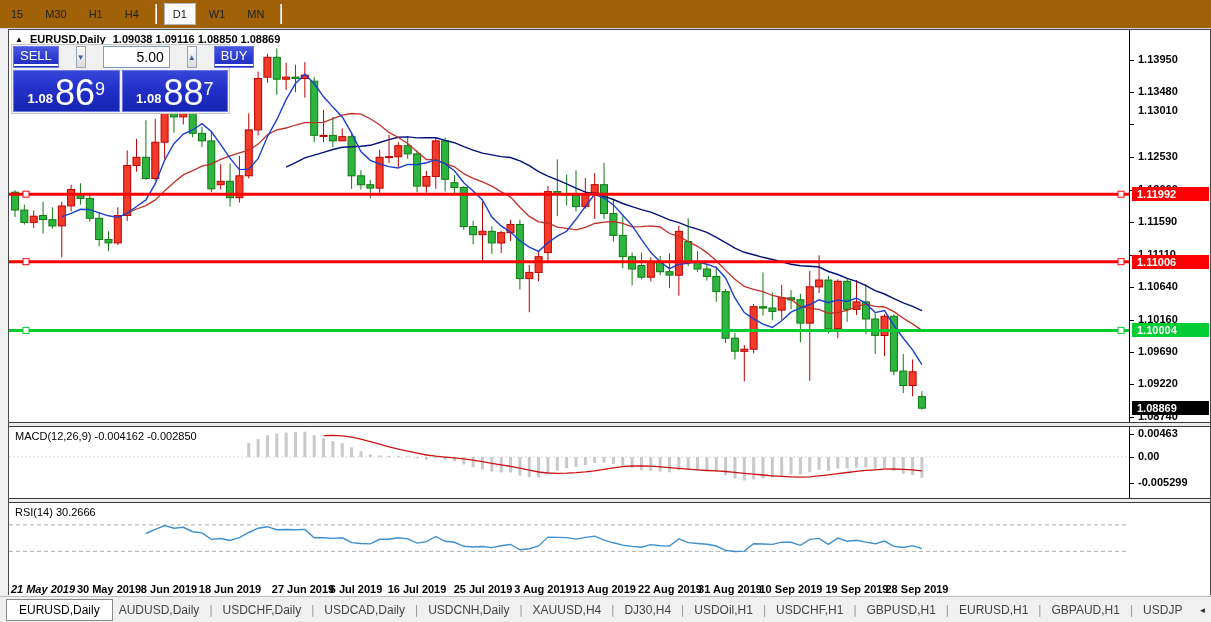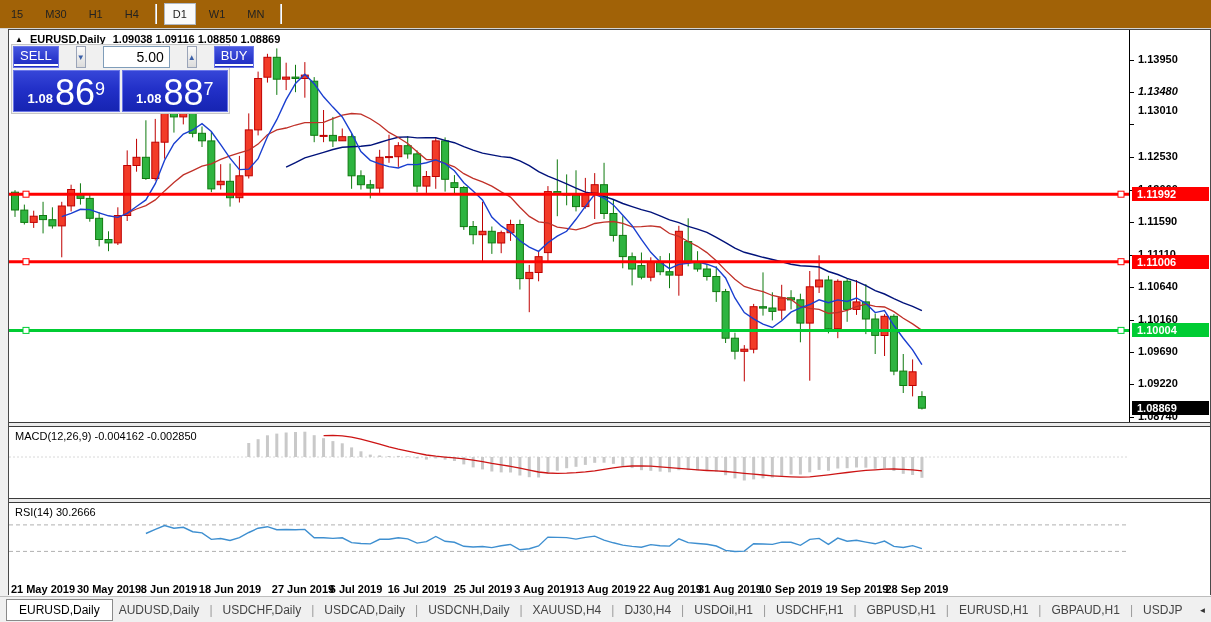--- a/index.html
+++ b/index.html
@@ -332,21 +332,21 @@
             <span class="q-big">88</span>
             <span class="q-sup">7</span>
           </div>
         </div>
       </div>
 
       <div id="main-axis" class="axis">
           <div class="tick-mark" style="top: 30px;"></div>
           <div class="tick-label" style="top: 23px;">1.13950</div>
           <div class="tick-mark" style="top: 62px;"></div>
-          <div class="tick-label" style="top: 55px; font-style: italic;">1.13480</div>
+          <div class="tick-label" style="top: 55px;">1.13480</div>
           <div class="tick-mark" style="top: 94px;"></div>
           <div class="tick-label" style="top: 74px;">1.13010</div>
           <div class="tick-mark" style="top: 127px;"></div>
           <div class="tick-label" style="top: 120px;">1.12530</div>
           <div class="tick-mark" style="top: 160px;"></div>
           <div class="tick-label" style="top: 153px;">1.12060</div>
           <div class="tick-mark" style="top: 192px;"></div>
           <div class="tick-label" style="top: 185px;">1.11590</div>
           <div class="tick-mark" style="top: 225px;"></div>
           <div class="tick-label" style="top: 218px;">1.11110</div>
@@ -441,35 +441,43 @@
           <line x1="856.85" y1="30" x2="856.85" y2="40.7" stroke="#c9c9c9" stroke-width="3"></line>
           <line x1="866.1999999999999" y1="30" x2="866.1999999999999" y2="41.8" stroke="#c9c9c9" stroke-width="3"></line>
           <line x1="875.55" y1="30" x2="875.55" y2="41.3" stroke="#c9c9c9" stroke-width="3"></line>
           <line x1="884.9" y1="30" x2="884.9" y2="44.0" stroke="#c9c9c9" stroke-width="3"></line>
           <line x1="894.25" y1="30" x2="894.25" y2="46.8" stroke="#c9c9c9" stroke-width="3"></line>
           <line x1="903.5999999999999" y1="30" x2="903.5999999999999" y2="48.0" stroke="#c9c9c9" stroke-width="3"></line>
           <line x1="912.9499999999999" y1="30" x2="912.9499999999999" y2="50.8" stroke="#c9c9c9" stroke-width="3"></line>
           <path d="M314.6 8.6 L323.9 8.4 L333.3 8.9 L342.6 10.2 L351.9 12.2 L361.3 14.6 L370.6 17.2 L380.0 19.9 L389.3 22.2 L398.7 24.2 L408.1 26.2 L417.4 28.0 L426.8 29.2 L436.1 30.1 L445.4 30.8 L454.8 31.8 L464.1 33.1 L473.5 34.6 L482.8 36.3 L492.2 37.8 L501.5 39.3 L510.9 41.2 L520.3 43.1 L529.6 45.0 L538.9 46.0 L548.3 46.4 L557.6 46.2 L567.0 45.7 L576.4 44.9 L585.7 43.8 L595.0 42.4 L604.4 40.9 L613.8 39.6 L623.1 39.0 L632.4 38.9 L641.8 39.2 L651.1 39.8 L660.5 40.6 L669.9 41.4 L679.2 42.2 L688.5 42.9 L697.9 43.5 L707.3 43.9 L716.6 44.5 L725.9 45.3 L735.3 46.3 L744.6 47.1 L754.0 48.0 L763.4 48.8 L772.7 49.4 L782.0 49.9 L791.4 50.2 L800.8 49.8 L810.1 48.9 L819.4 47.8 L828.8 46.6 L838.1 45.5 L847.5 44.3 L856.9 43.4 L866.2 42.8 L875.5 42.1 L884.9 42.0 L894.3 42.4 L903.6 42.9 L912.9 43.9 " fill="none" stroke="#cc1414" stroke-width="1.3"></path>
         </svg>
       <div class="ind-label">MACD(12,26,9) -0.004162 -0.002850</div>
+      <div id="macd-axis" class="axis">
+          <div class="tick-mark" style="top: 7px;"></div>
+          <div class="tick-label" style="top: 0px;">0.00463</div>
+          <div class="tick-mark" style="top: 30px;"></div>
+          <div class="tick-label" style="top: 23px;">0.00</div>
+          <div class="tick-mark" style="top: 56px;"></div>
+          <div class="tick-label" style="top: 49px;">-0.005299</div>
+        </div>
     </div>
 
     <div class="splitter"></div>
 
     <div id="rsi-panel" class="panel">
       <svg id="rsi-svg" class="plot-svg" width="1120" height="77" viewBox="0 0 1120 77">
           <line x1="0" y1="21.9" x2="1120" y2="21.9" stroke="#b0b0b0" stroke-dasharray="4 3"></line>
           <line x1="0" y1="48.4" x2="1120" y2="48.4" stroke="#b0b0b0" stroke-dasharray="4 3"></line>
           <path d="M136.9 30.5 L146.3 26.3 L155.6 22.6 L164.9 25.2 L174.3 24.3 L183.7 28.7 L193.0 29.9 L202.3 36.4 L211.7 35.5 L221.0 37.5 L230.4 34.6 L239.8 29.5 L249.1 25.2 L258.4 23.7 L267.8 26.7 L277.1 26.5 L286.5 26.7 L295.8 26.4 L305.2 34.7 L314.6 34.7 L323.9 35.4 L333.3 34.8 L342.6 39.6 L351.9 40.5 L361.3 40.9 L370.6 36.3 L380.0 36.2 L389.3 34.7 L398.7 35.9 L408.1 40.1 L417.4 38.6 L426.8 33.5 L436.1 38.3 L445.4 39.3 L454.8 43.3 L464.1 44.0 L473.5 43.5 L482.8 44.6 L492.2 42.8 L501.5 41.4 L510.9 46.8 L520.3 45.7 L529.6 43.0 L538.9 34.1 L548.3 34.4 L557.6 34.6 L567.0 36.1 L576.4 34.4 L585.7 33.1 L595.0 37.1 L604.4 39.8 L613.8 42.1 L623.1 43.4 L632.4 44.2 L641.8 41.6 L651.1 42.7 L660.5 43.1 L669.9 35.8 L679.2 39.6 L688.5 40.5 L697.9 41.3 L707.3 43.0 L716.6 47.4 L725.9 48.5 L735.3 48.1 L744.6 40.8 L754.0 41.0 L763.4 41.4 L772.7 39.1 L782.0 39.3 L791.4 42.3 L800.8 36.4 L810.1 35.4 L819.4 41.4 L828.8 35.1 L838.1 38.2 L847.5 37.2 L856.9 39.1 L866.2 40.8 L875.5 38.1 L884.9 43.4 L894.3 44.5 L903.6 42.6 L912.9 45.6 " fill="none" stroke="#3e8fd0" stroke-width="1.4"></path>
         </svg>
       <div class="ind-label">RSI(14) 30.2666</div>
     </div>
 
     <div id="date-axis">
-        <div class="date-label" style="left: 34px;">21 May 2019</div>
+        <div class="date-label" style="left: 34px; font-style: italic;">21 May 2019</div>
         <div class="date-label" style="left: 100px;">30 May 2019</div>
         <div class="date-label" style="left: 160px;">8 Jun 2019</div>
         <div class="date-label" style="left: 221px;">18 Jun 2019</div>
         <div class="date-label" style="left: 294px;">27 Jun 2019</div>
         <div class="date-label" style="left: 347px;">6 Jul 2019</div>
         <div class="date-label" style="left: 408px;">16 Jul 2019</div>
         <div class="date-label" style="left: 474px;">25 Jul 2019</div>
         <div class="date-label" style="left: 534px;">3 Aug 2019</div>
         <div class="date-label" style="left: 595px;">13 Aug 2019</div>
         <div class="date-label" style="left: 661px;">22 Aug 2019</div>

